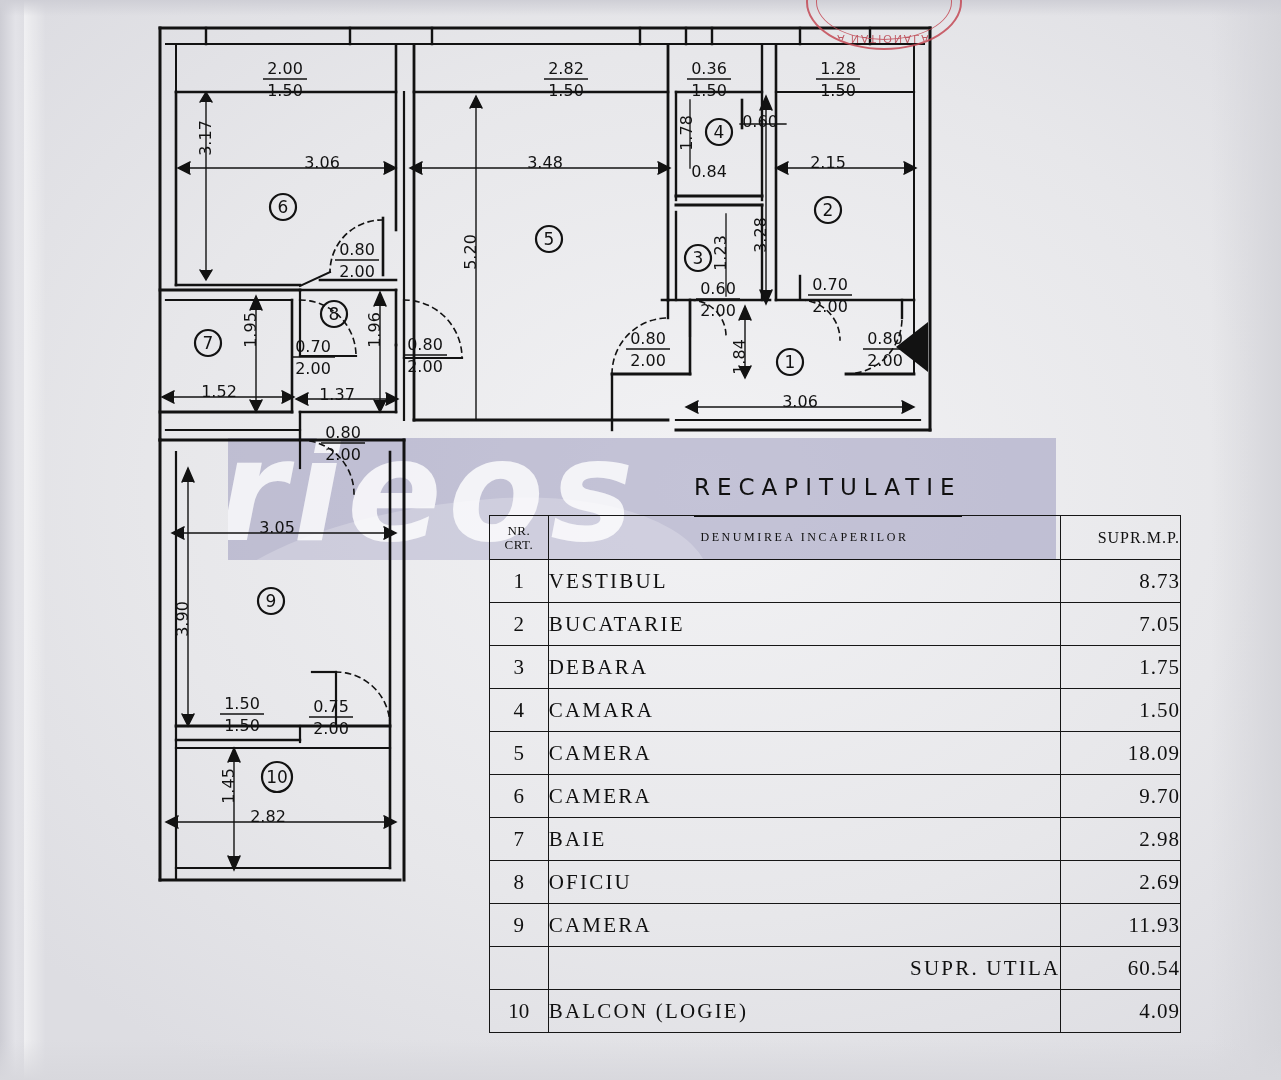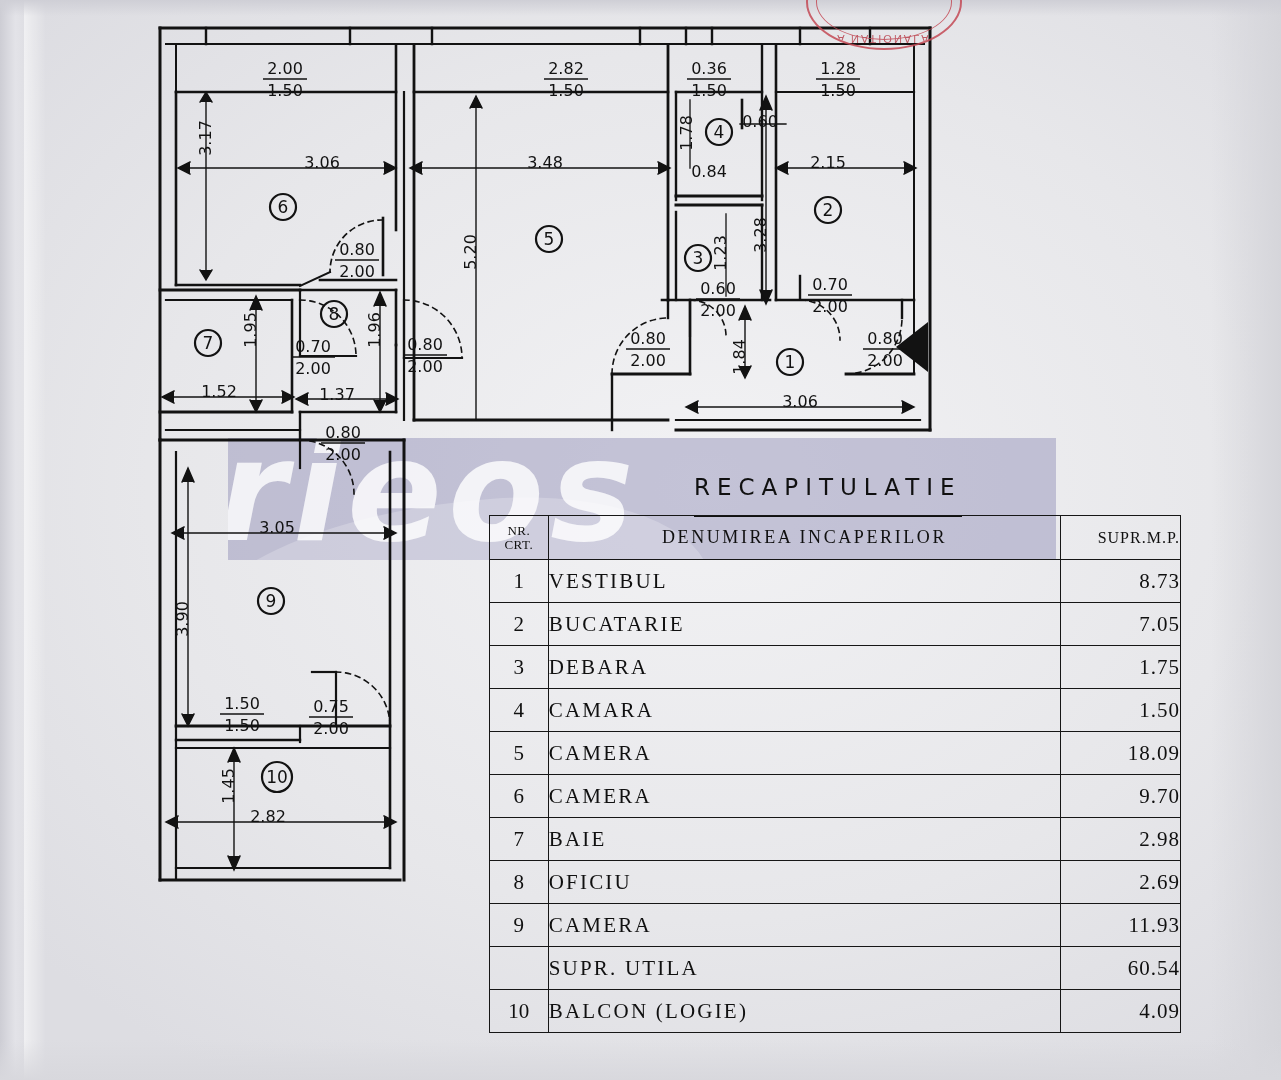--- a/index.html
+++ b/index.html
@@ -67,26 +67,26 @@
     border-collapse:collapse;
   }
   #tbl td{
     border:1.6px solid #161616;
     font-family:Liberation Serif, serif;
     color:#101010;
     padding:0;
   }
   .c-nr{width:58px;text-align:center;font-size:21px;}
   .c-nm{width:515px;font-size:21px;letter-spacing:2.2px;padding-left:34px;}
-  .c-nm.ctr{text-align:left;padding-left:0;letter-spacing:2.2px;}
+  .c-nm.ctr{text-align:right;padding-left:0;letter-spacing:2.2px;}
   .c-sp{width:119px;text-align:right;font-size:21px;letter-spacing:1px;}
   #tbl tr{height:43px;}
   #tbl tr.hdr{height:44px;}
   .hdr .c-nr{font-size:13px;line-height:1.05;letter-spacing:.5px;}
-  .hdr .c-nm{font-size:18px;letter-spacing:2.6px;text-align:center;padding-left:0;}
+  .hdr .c-nm{font-size:12px;letter-spacing:2.6px;text-align:center;padding-left:0;}
   .hdr .c-sp{font-size:16px;letter-spacing:1px;}
 
   #tbl-title{
     position:absolute;left:694px;top:474px;
     font-size:23px;letter-spacing:7px;color:#101010;
     border-bottom:2px solid #101010;padding-bottom:15px;
     font-family:"DejaVu Sans",sans-serif;
   }
 
   

